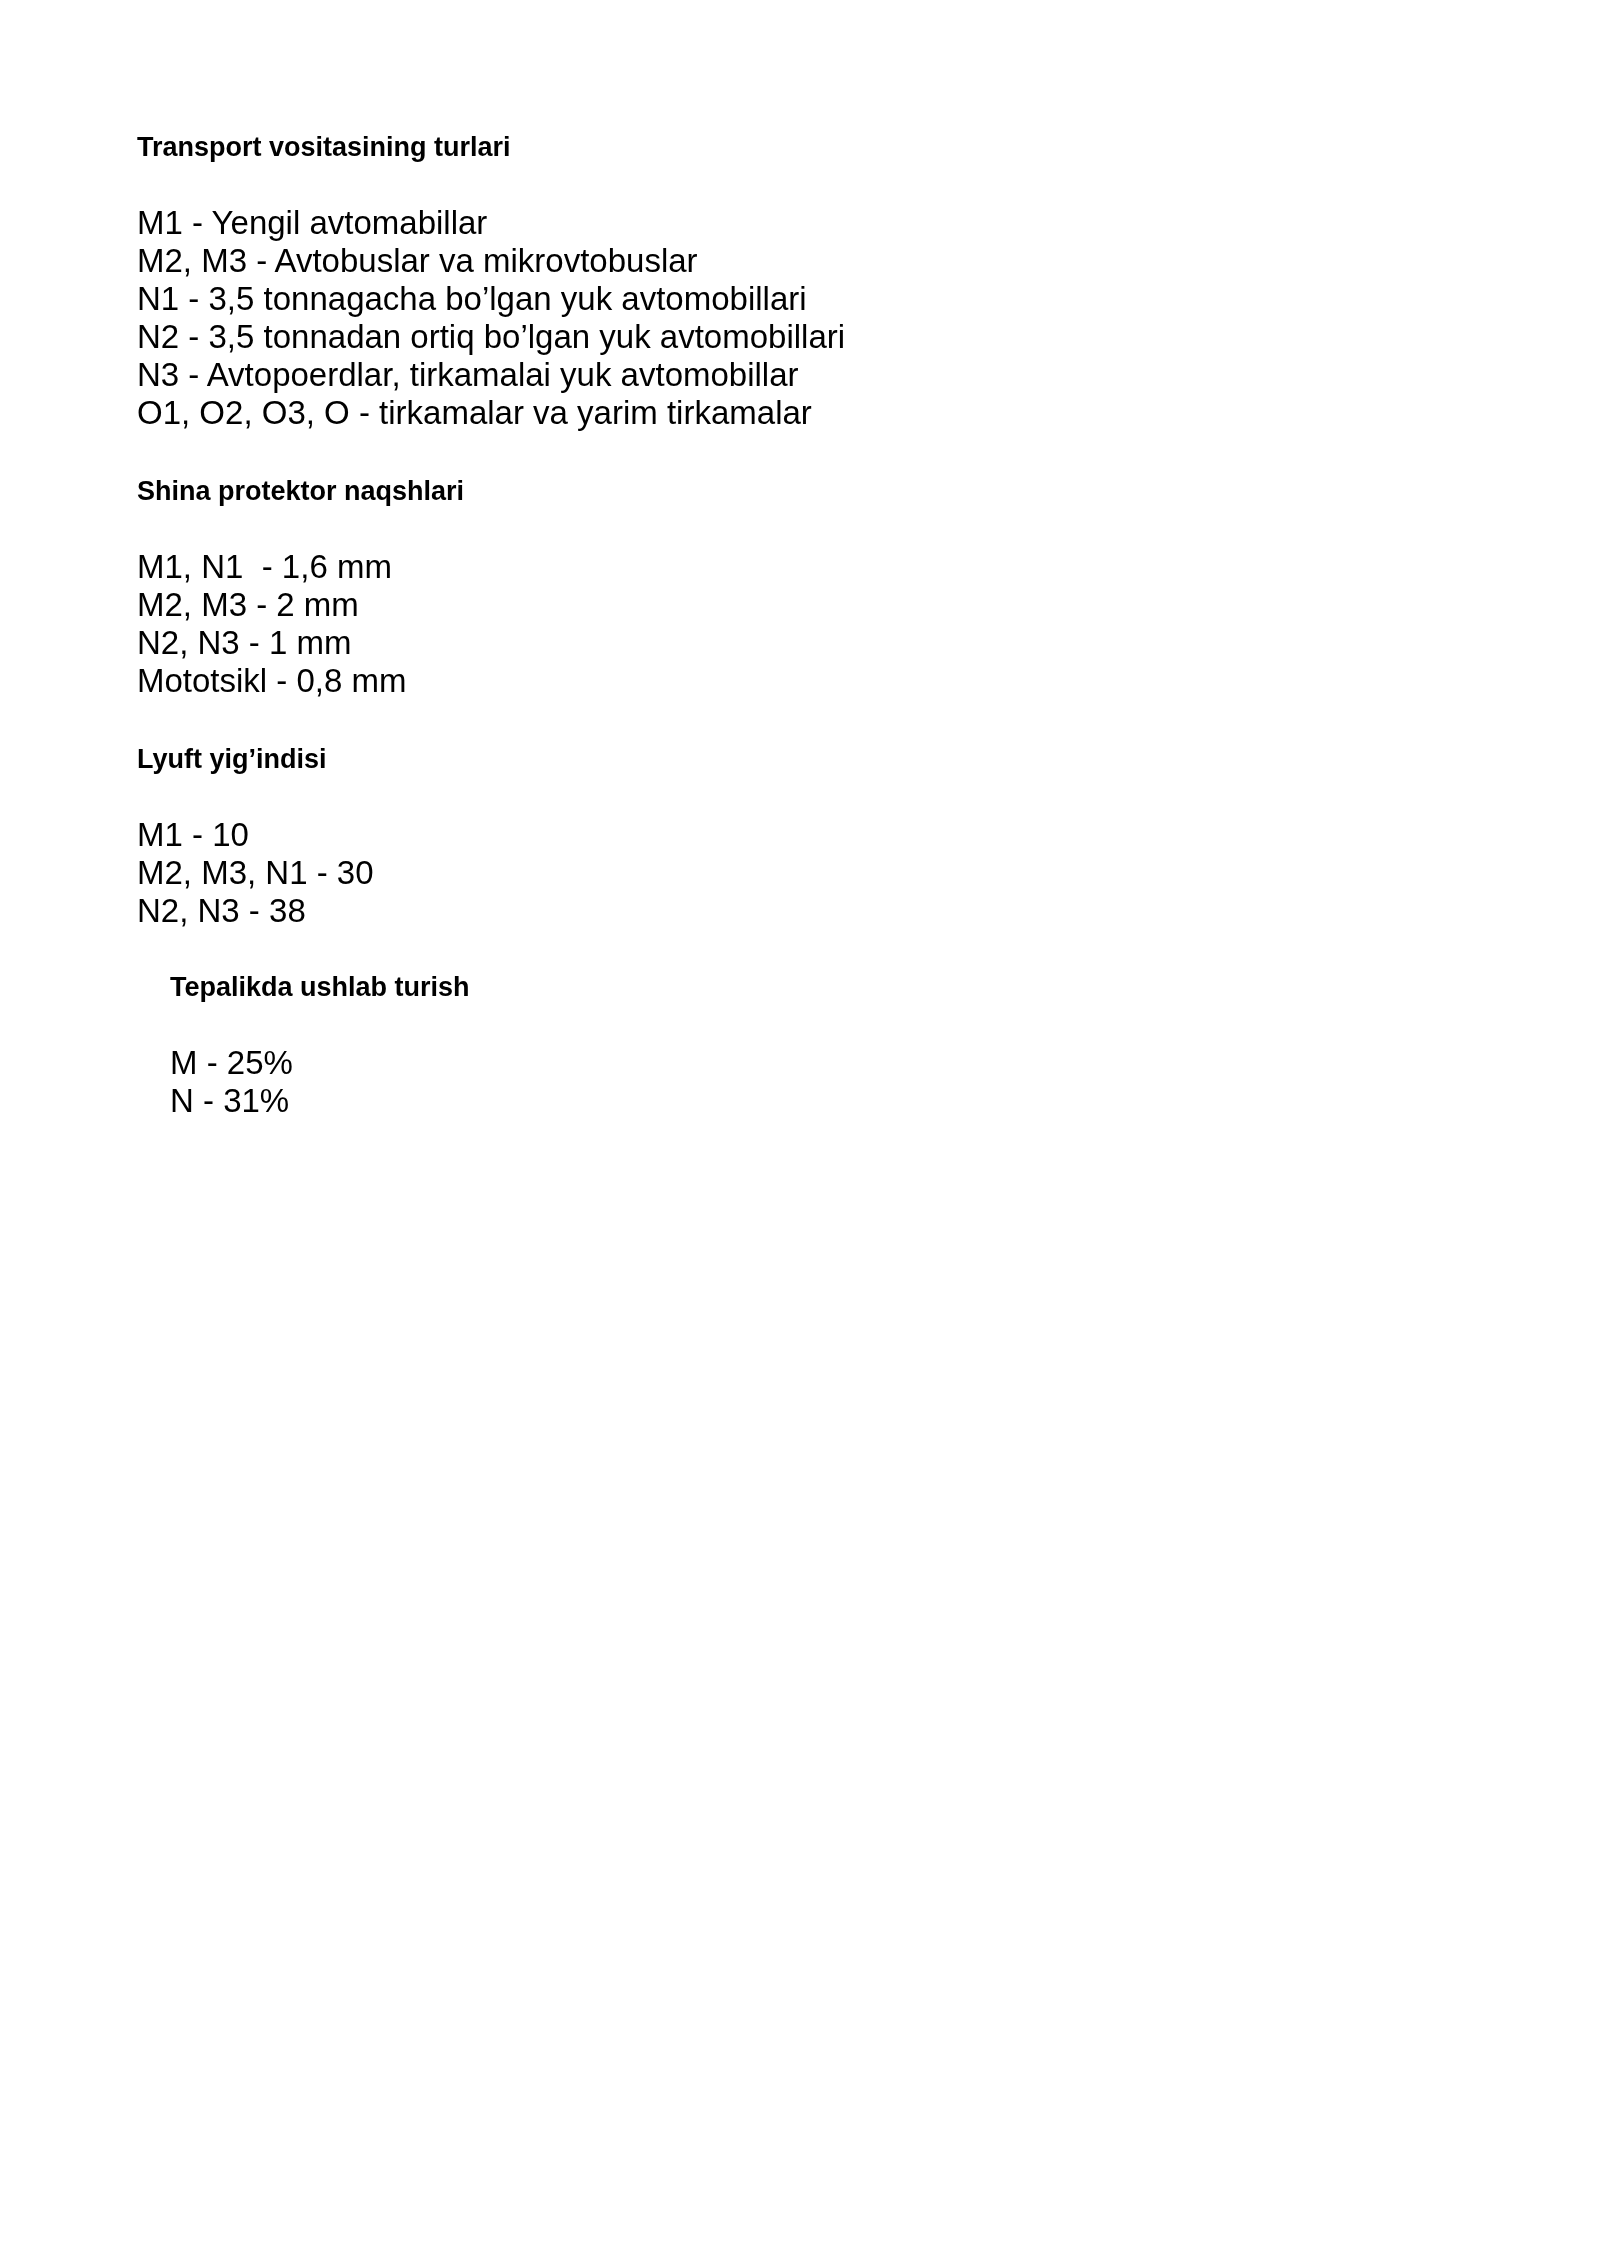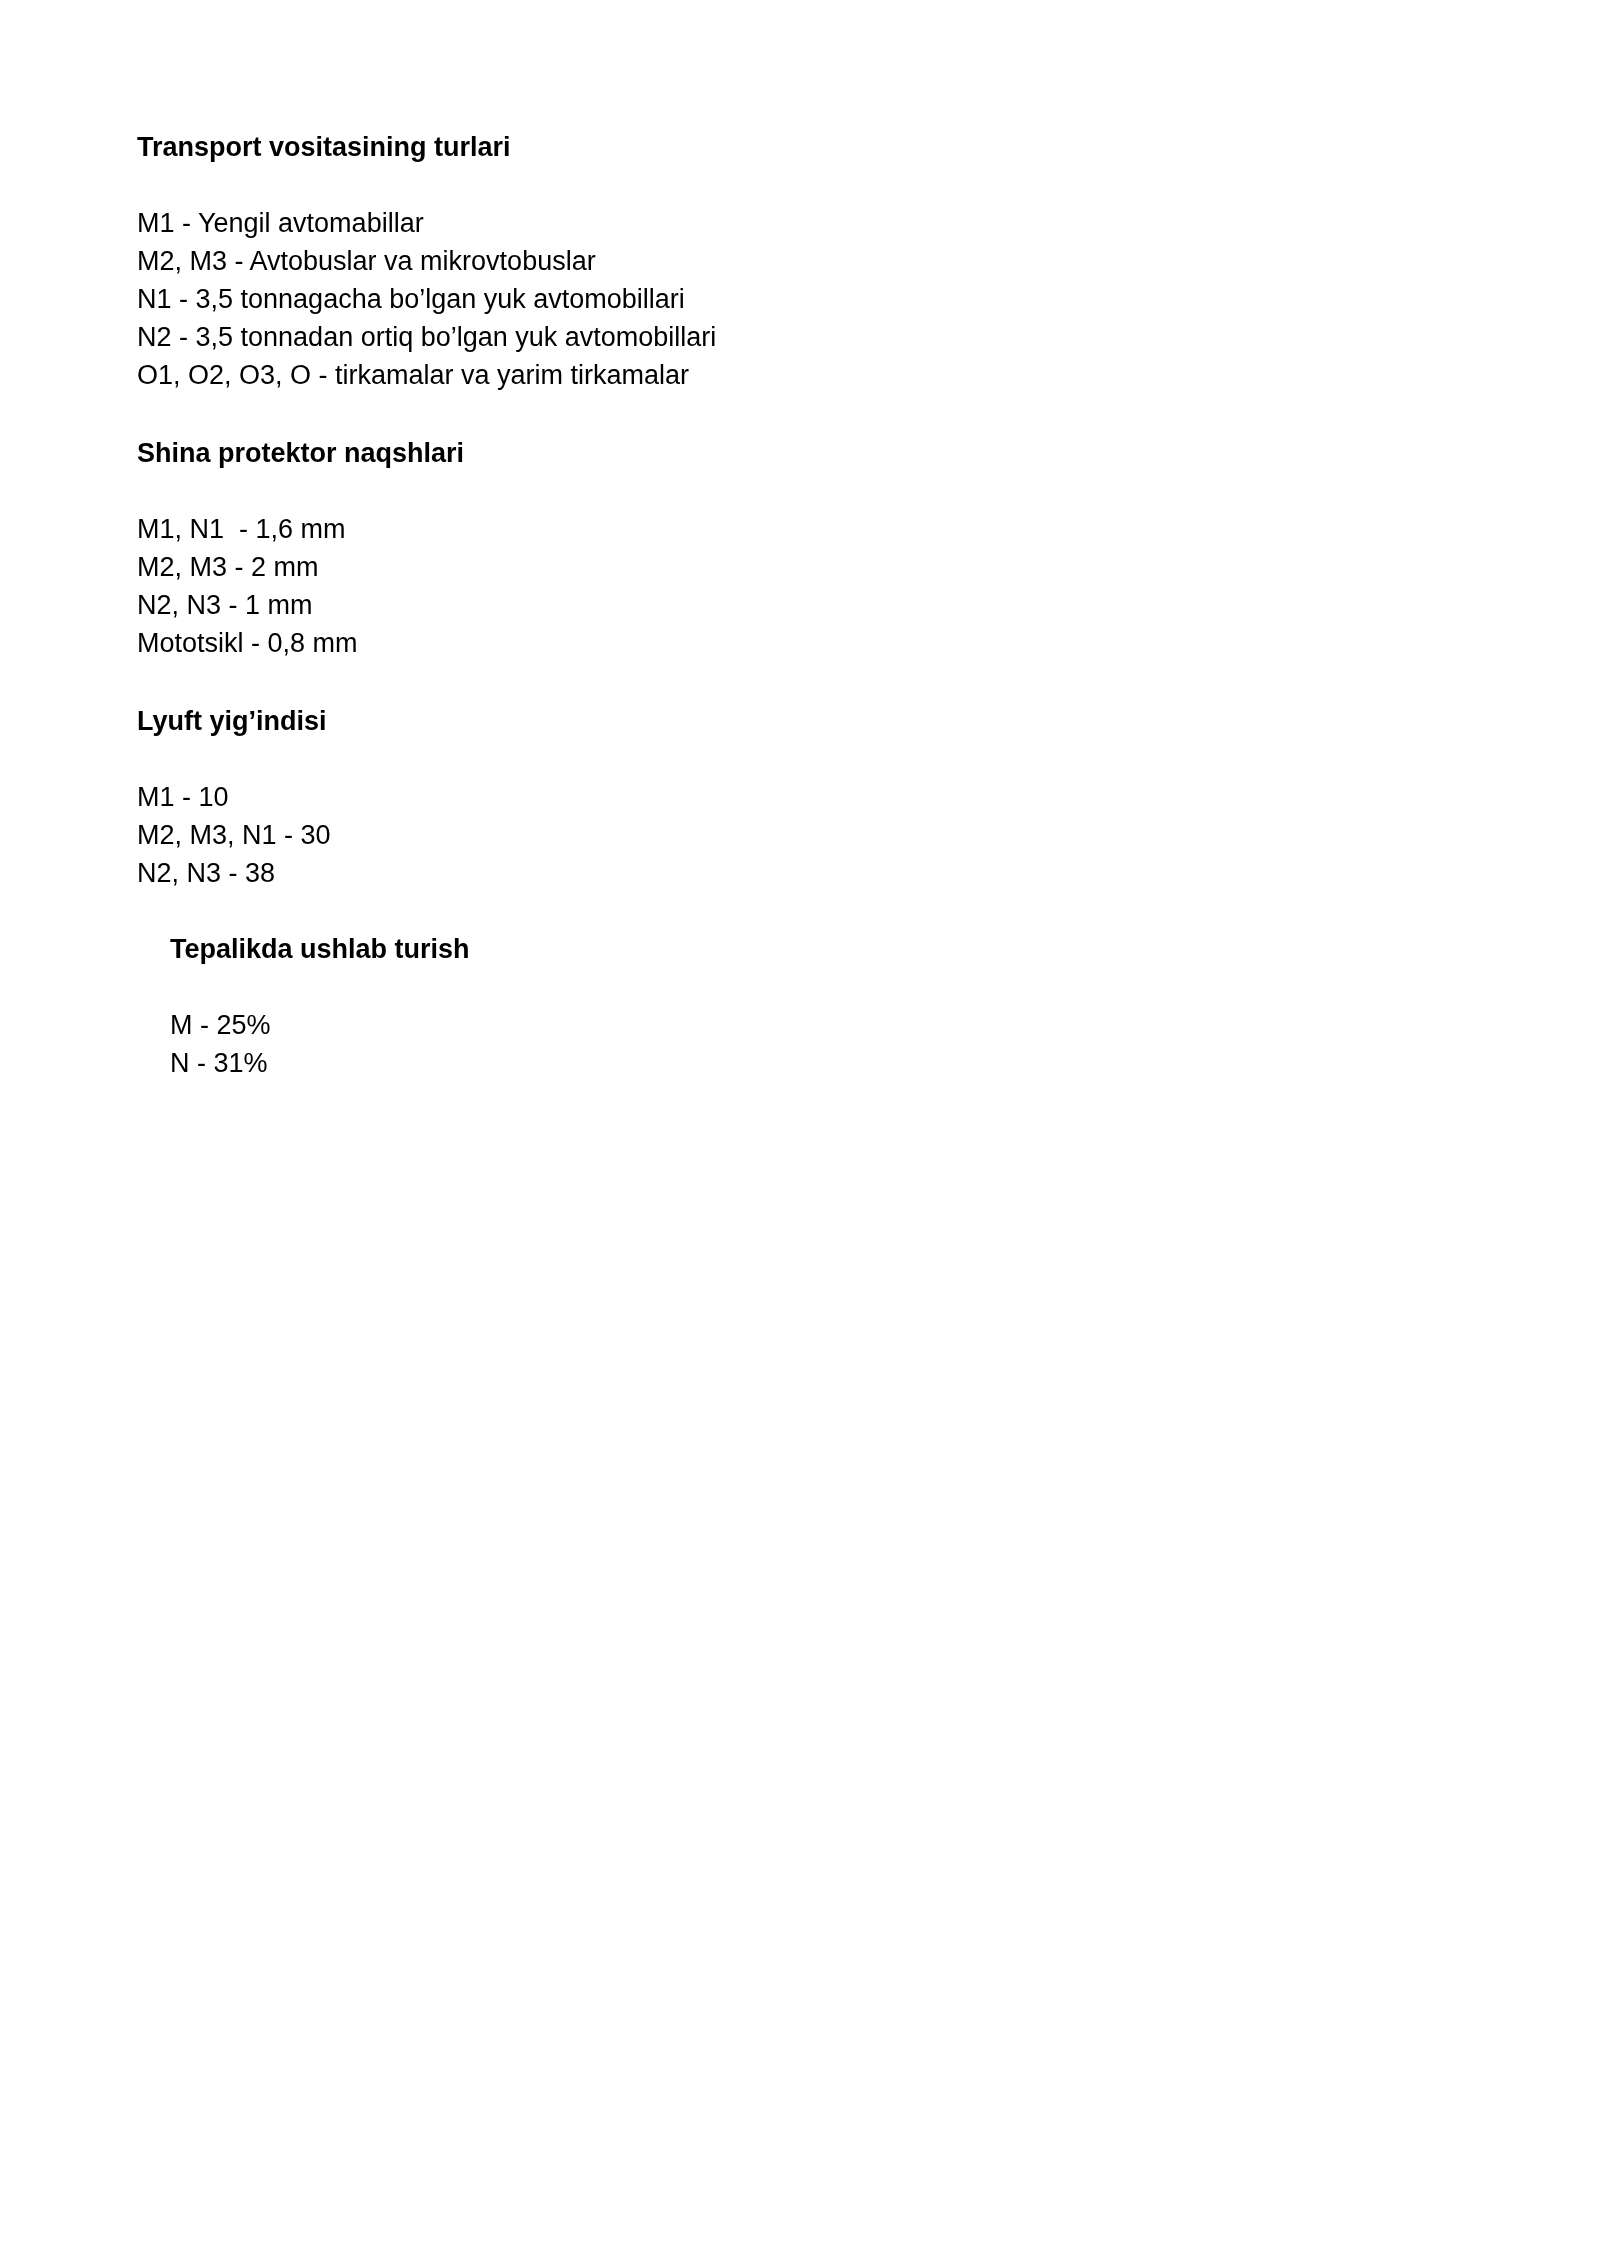--- a/index.html
+++ b/index.html
@@ -29,38 +29,39 @@
     margin-left: 33px;
   }
   .section-heading {
     font-size: 27px;
     font-weight: bold;
     line-height: 38px;
     margin: 0 0 38px 0;
     white-space: pre-wrap;
   }
   .text-line {
-    font-size: 27px;
+    font-size: 33px;
     font-weight: normal;
     line-height: 38px;
     margin: 0;
     white-space: pre-wrap;
   }
 </style>
 </head>
 <body>
 
 <div class="page">
 
   <div class="section">
     <div class="section-heading">Transport vositasining turlari</div>
     <div class="text-line">M1 - Yengil avtomabillar</div>
     <div class="text-line">M2, M3 - Avtobuslar va mikrovtobuslar</div>
     <div class="text-line">N1 - 3,5 tonnagacha bo’lgan yuk avtomobillari</div>
     <div class="text-line">N2 - 3,5 tonnadan ortiq bo’lgan yuk avtomobillari</div>
+    <div class="text-line">N3 - Avtopoerdlar, tirkamalai yuk avtomobillar</div>
     <div class="text-line">O1, O2, O3, O - tirkamalar va yarim tirkamalar</div>
   </div>
 
   <div class="section gap-large">
     <div class="section-heading">Shina protektor naqshlari</div>
     <div class="text-line">M1, N1  - 1,6 mm</div>
     <div class="text-line">M2, M3 - 2 mm</div>
     <div class="text-line">N2, N3 - 1 mm</div>
     <div class="text-line">Mototsikl - 0,8 mm</div>
   </div>

